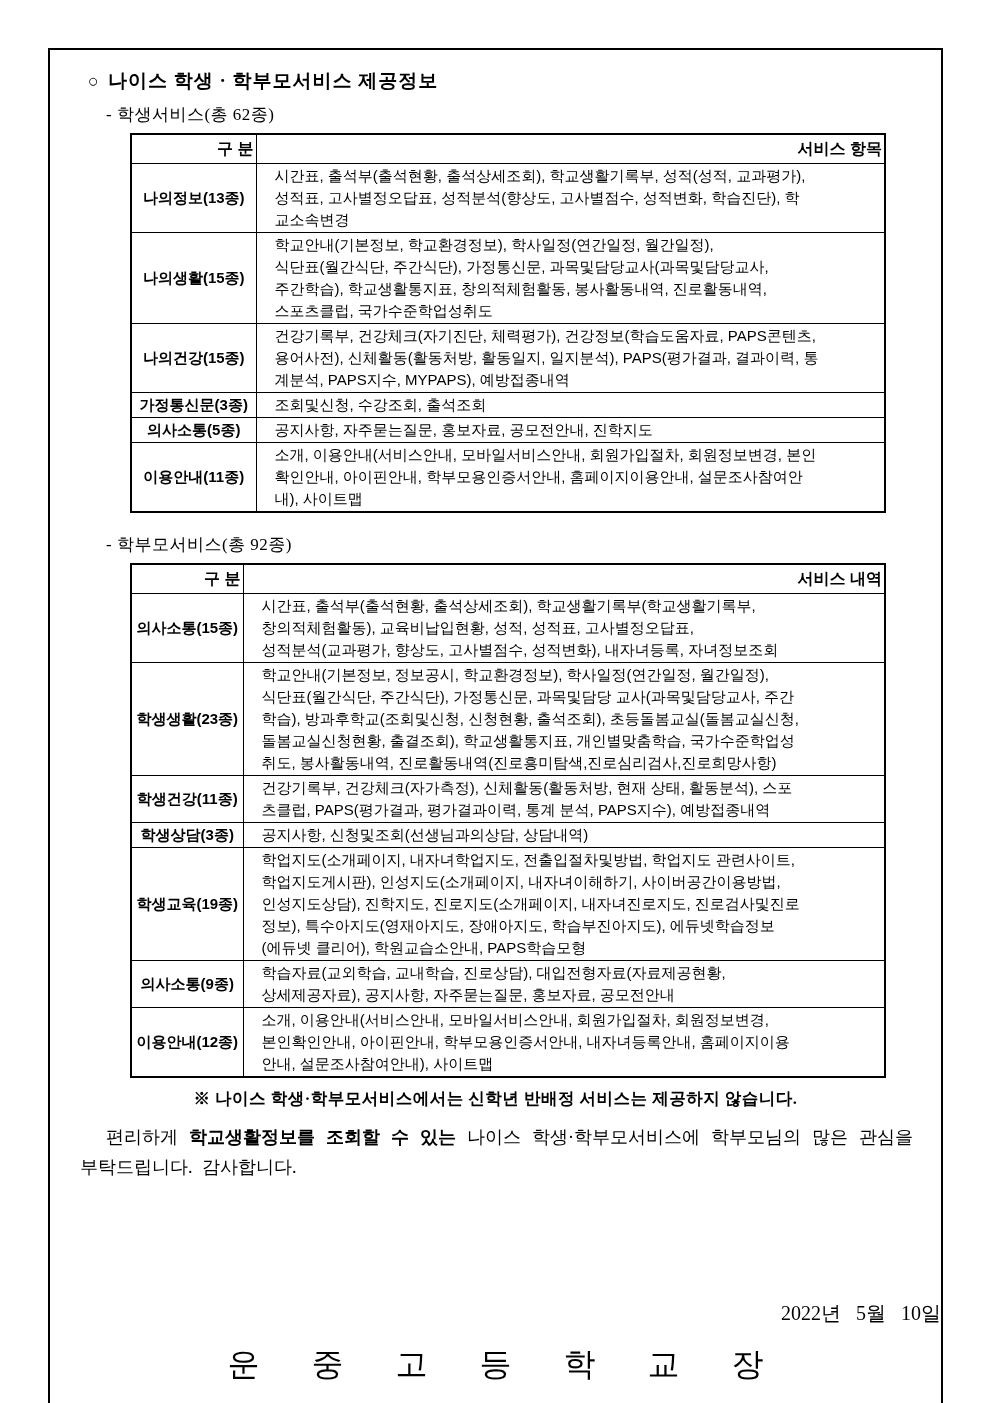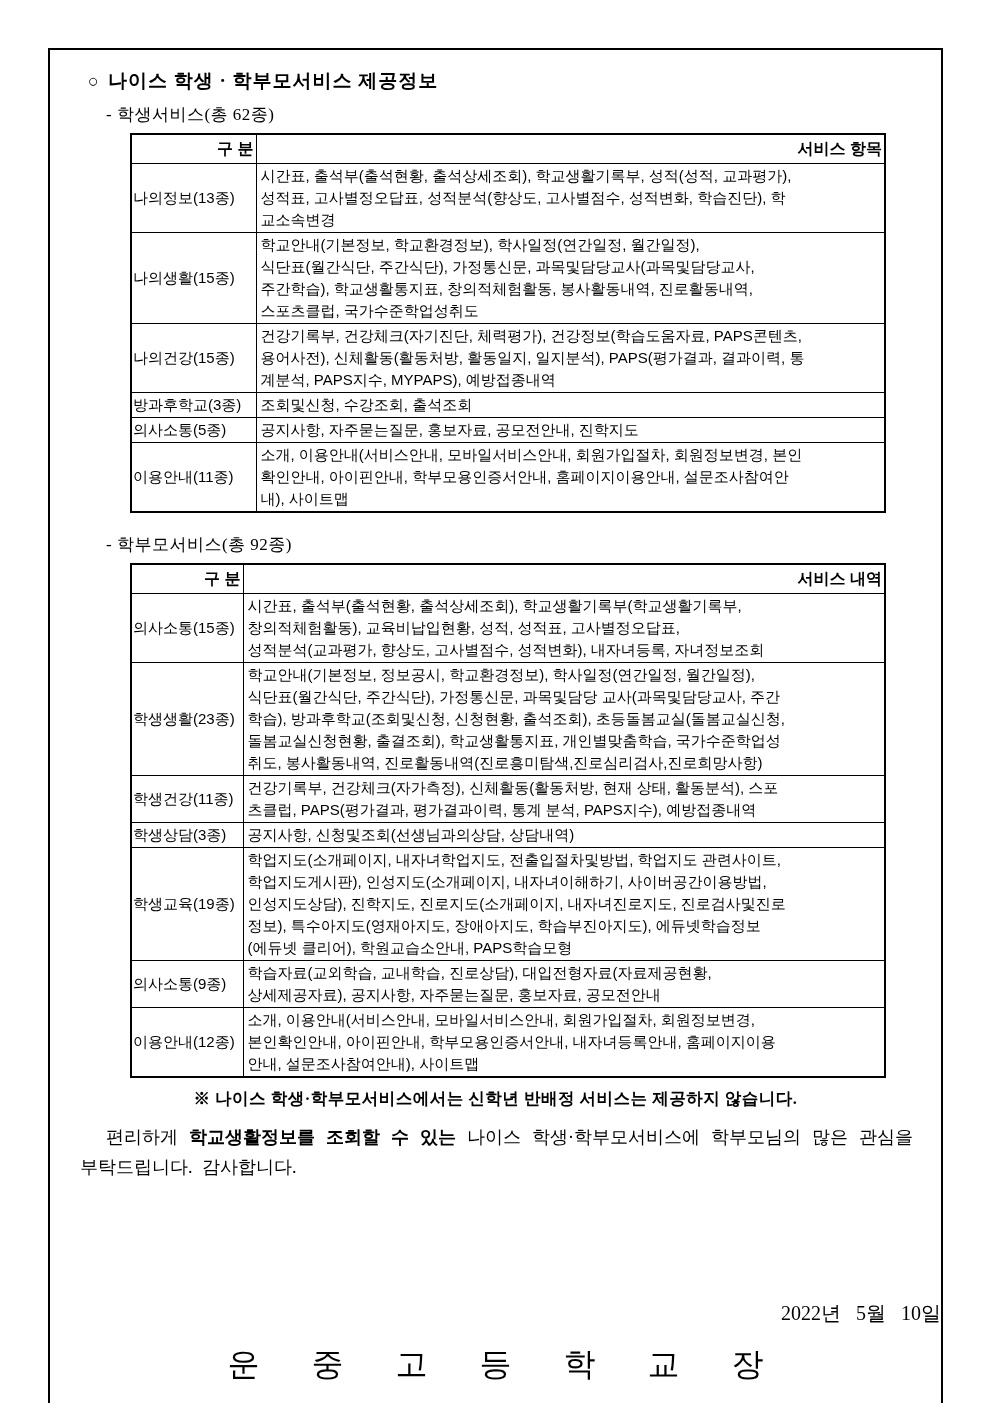--- a/index.html
+++ b/index.html
@@ -43,32 +43,33 @@
     border-collapse: collapse;
     margin-left: 80px;
     width: 756px;
     table-layout: fixed;
     border: 2px solid #000000;
   }
   table.svc th, table.svc td {
     border: 1px solid #000000;
     font-size: 15px;
     line-height: 22px;
-    padding: 1px 4px;
+    padding: 1px 18px;
     vertical-align: middle;
   }
   table.svc th {
     font-size: 16px;
     font-weight: bold;
     text-align: right;
     padding: 3px 2px;
     white-space: pre;
   }
   table.svc td.cat {
-    font-weight: normal;
+    font-weight: bold;
+    text-align: center;
     padding: 1px 1px;
   }
   table.svc td.items {
     white-space: pre-line;
   }
   #student-table col.c1 { width: 125px; }
   #parent-table col.c1 { width: 112px; }
   .note-line {
     margin-top: 10px;
     text-align: center;
@@ -139,21 +140,21 @@
 주간학습), 학교생활통지표, 창의적체험활동, 봉사활동내역, 진로활동내역,
 스포츠클럽, 국가수준학업성취도</td>
       </tr>
       <tr>
         <td class="cat">나의건강(15종)</td>
         <td class="items">건강기록부, 건강체크(자기진단, 체력평가), 건강정보(학습도움자료, PAPS콘텐츠,
 용어사전), 신체활동(활동처방, 활동일지, 일지분석), PAPS(평가결과, 결과이력, 통
 계분석, PAPS지수, MYPAPS), 예방접종내역</td>
       </tr>
       <tr>
-        <td class="cat">방과후학교(3종)</td>
+        <td class="cat">가정통신문(3종)</td>
         <td class="items">조회및신청, 수강조회, 출석조회</td>
       </tr>
       <tr>
         <td class="cat">의사소통(5종)</td>
         <td class="items">공지사항, 자주묻는질문, 홍보자료, 공모전안내, 진학지도</td>
       </tr>
       <tr>
         <td class="cat">이용안내(11종)</td>
         <td class="items">소개, 이용안내(서비스안내, 모바일서비스안내, 회원가입절차, 회원정보변경, 본인
 확인안내, 아이핀안내, 학부모용인증서안내, 홈페이지이용안내, 설문조사참여안

